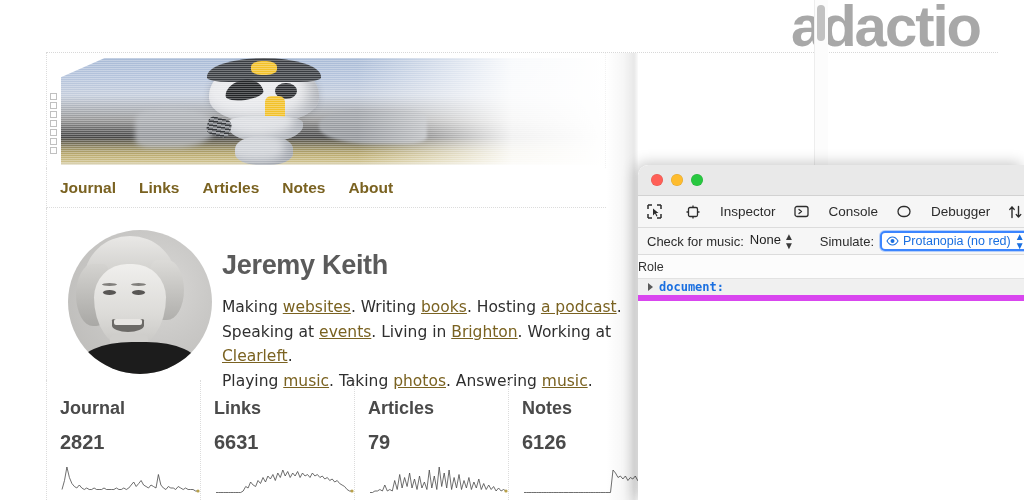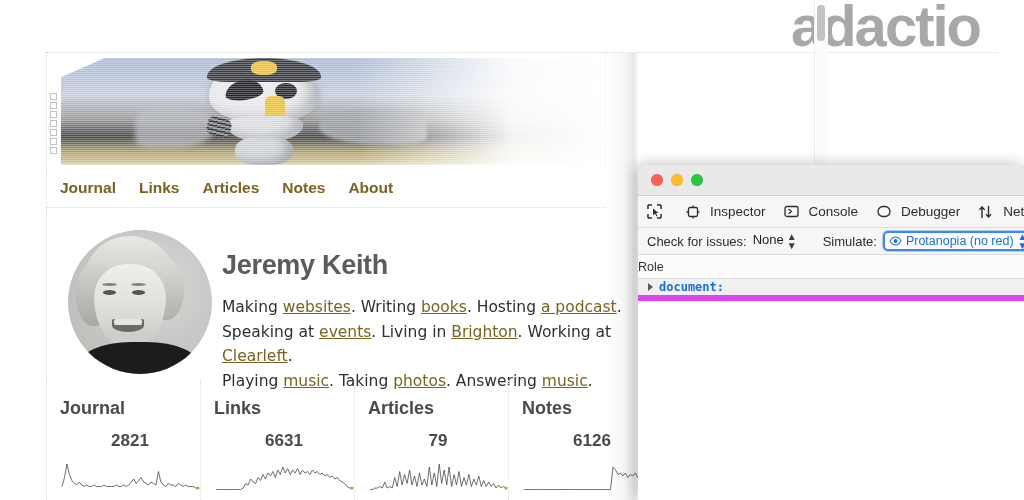--- a/index.html
+++ b/index.html
@@ -221,23 +221,22 @@
     position:absolute; left:46px; top:380px; width:592px; height:120px;
     border-left:1px dotted #dcdcdc; display:flex;
   }
   .stat { width:157px; padding:18px 0 0 13px; position:relative; }
   .stat + .stat { border-left:1px dotted #dcdcdc; }
   .stat-label {
     font-size:18px; font-weight:bold; color:#4a4a4a; margin-bottom:12px;
     font-family:"Liberation Sans", sans-serif;
   }
   .stat-value {
-    font-size:17px; font-weight:bold; color:#4a4a4a; margin-bottom:8px;
+    font-size:20px; font-weight:bold; color:#4a4a4a; margin-bottom:8px;
     font-family:"Liberation Sans", sans-serif;
-    text-align:center;
   }
   .spark { width:140px; height:34px; display:block; }
 
   .page-edge-shade {
     position:absolute; left:606px; top:53px; width:32px; height:447px;
     background:linear-gradient(to right, rgba(0,0,0,0) 0%, rgba(0,0,0,.035) 55%, rgba(0,0,0,.09) 88%, rgba(0,0,0,.02) 100%);
     pointer-events:none;
   }
 
   
@@ -263,21 +262,21 @@
   .dt-tabbar {
     height:32px; background:#f6f6f6; border-bottom:1px solid #dcdcdc;
     display:flex; align-items:center; padding-left:8px;
   }
   .dt-picker {
     width:26px; height:22px; display:flex; align-items:center; justify-content:center;
     border-radius:4px;
   }
   .dt-sep { width:1px; height:18px; background:#d3d3d3; margin:0 7px; }
   .dt-tab {
-    display:flex; align-items:center; gap:10px; padding:0 9px; height:26px;
+    display:flex; align-items:center; gap:20px; padding:0 9px; height:26px;
     font-size:13.5px; color:#2c2c2c; white-space:nowrap;
   }
 
   .dt-toolbar2 {
     height:27px; background:#f6f6f6; border-bottom:1px solid #dcdcdc;
     display:flex; align-items:center; padding-left:9px; gap:6px;
     font-size:13px; color:#2c2c2c; white-space:nowrap;
   }
   .mini-select {
     display:inline-flex; align-items:flex-start; gap:3px; font-size:13px; color:#1c1c1c;
@@ -468,21 +467,21 @@
       <span class="dt-tab">
         <svg width="15" height="14" viewBox="0 0 15 14">
           <path d="M4 12.5V2M4 2L1.8 4.4M4 2l2.2 2.4" stroke="#2c2c2c" stroke-width="1.4" fill="none" stroke-linecap="round"></path>
           <path d="M10.5 1.5V12M10.5 12l-2.2-2.4M10.5 12l2.2-2.4" stroke="#2c2c2c" stroke-width="1.4" fill="none" stroke-linecap="round"></path>
         </svg>
         <span>Network</span>
       </span>
     </div>
 
     <div class="dt-toolbar2">
-      <span>Check for issues:</span>
+      <span>Check for music:</span>
       <span class="mini-select">
         <span>None</span>
         <span class="stepper">▲<br>▼</span>
       </span>
       <span class="dt-sep"></span>
       <span>Simulate:</span>
       <span class="sim-box">
         <svg width="13" height="10" viewBox="0 0 13 10">
           <path d="M6.5 1C3.2 1 1 5 1 5s2.2 4 5.5 4S12 5 12 5 9.8 1 6.5 1z" stroke="#1a6fe0" stroke-width="1.1" fill="none"></path>
           <circle cx="6.5" cy="5" r="2" fill="#1a6fe0"></circle>

